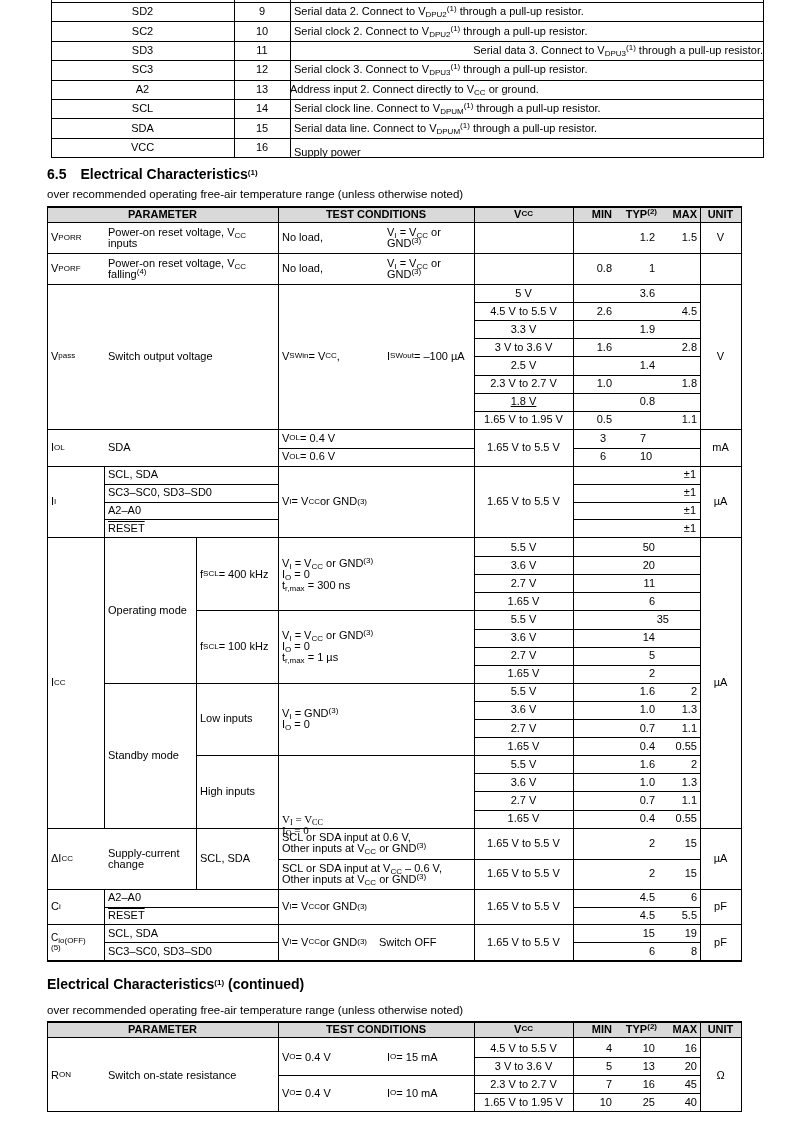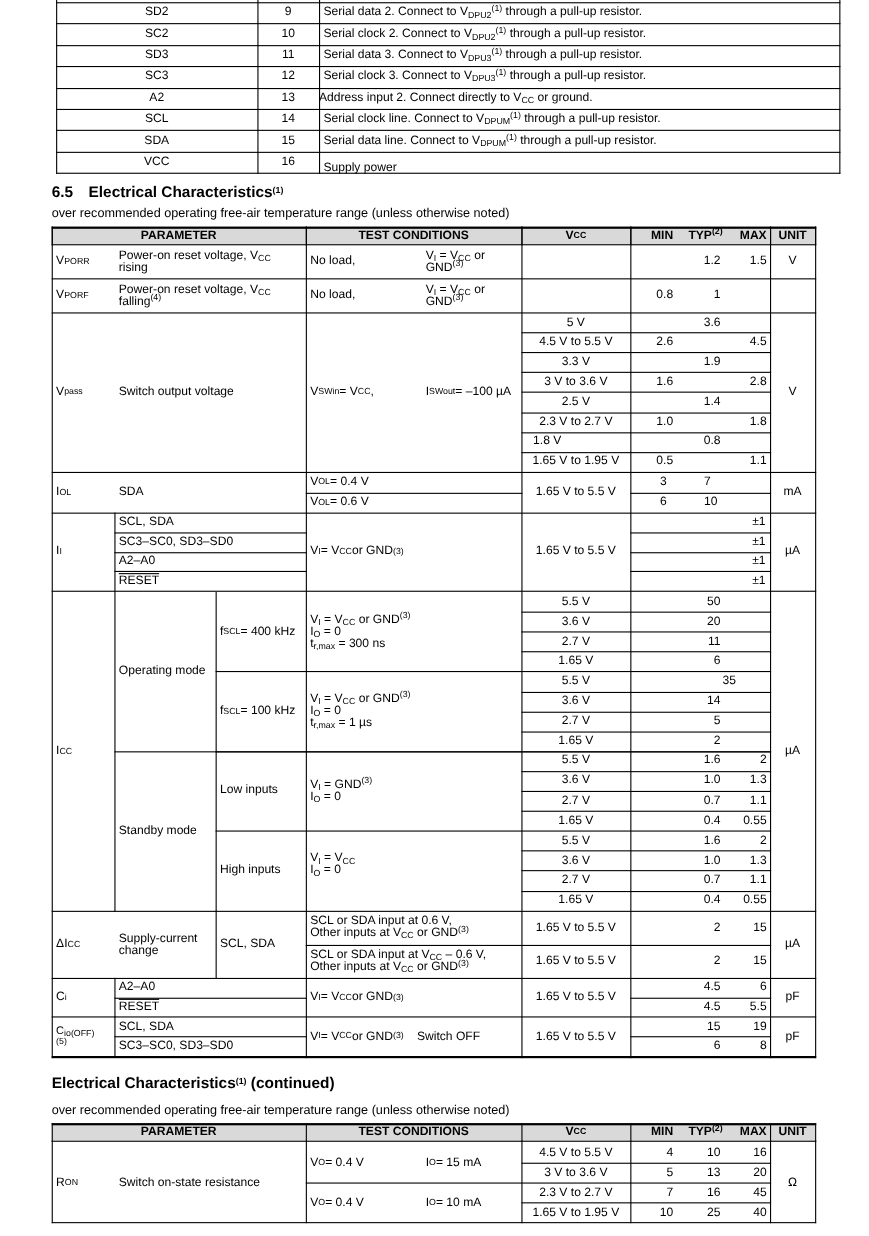--- a/index.html
+++ b/index.html
@@ -45,21 +45,21 @@
     <div class="c lt" style="left:290px;top:21.4px;width:473px;height:19.4px;">
       <span><span>Serial clock 2. Connect to V</span><sub>DPU2</sub><sup>(1)</sup><span> through a pull-up resistor.</span></span>
     </div>
     <div class="hl" style="left:51px;top:21px;width:713px;"></div>
     <div class="c ctr" style="left:51px;top:40.8px;width:183px;height:19.4px;">
       <span>SD3</span>
     </div>
     <div class="c ctr" style="left:234px;top:40.8px;width:56px;height:19.4px;">
       <span>11</span>
     </div>
-    <div class="c lt" style="left:290px;top:40.8px;width:473px;height:19.4px;">
+    <div class="c lt" style="left:290px;top:40.8px;width:473px;height:19.4px;justify-content:flex-end;">
       <span><span>Serial data 3. Connect to V</span><sub>DPU3</sub><sup>(1)</sup><span> through a pull-up resistor.</span></span>
     </div>
     <div class="hl" style="left:51px;top:41px;width:713px;"></div>
     <div class="c ctr" style="left:51px;top:60.199999999999996px;width:183px;height:19.4px;">
       <span>SC3</span>
     </div>
     <div class="c ctr" style="left:234px;top:60.199999999999996px;width:56px;height:19.4px;">
       <span>12</span>
     </div>
     <div class="c lt" style="left:290px;top:60.199999999999996px;width:473px;height:19.4px;">
@@ -138,21 +138,21 @@
     <div class="vl" style="left:278px;top:206px;height:17px;"></div>
     <div class="vl" style="left:474px;top:206px;height:17px;"></div>
     <div class="vl" style="left:573px;top:206px;height:17px;"></div>
     <div class="vl" style="left:700px;top:206px;height:17px;"></div>
     <div class="vl" style="left:741px;top:206px;height:17px;"></div>
     <div class="c lt" style="left:47px;top:222px;width:57px;height:31px;">
       <span>V</span>
       <sub>PORR</sub>
     </div>
     <div class="c lt" style="left:104px;top:222px;width:174px;height:31px;">
-      <div class="ml"><span>Power-on reset voltage, V</span><sub>CC</sub><br><span>rising</span></div>
+      <div class="ml"><span>Power-on reset voltage, V</span><sub>CC</sub><br><span>inputs</span></div>
     </div>
     <div class="c lt" style="left:278px;top:222px;width:102px;height:31px;">
       <span>No load,</span>
     </div>
     <div class="c " style="left:387px;top:222px;width:87px;height:31px;">
       <div class="ml"><span>V</span><sub>I</sub><span> = V</span><sub>CC</sub><span> or</span><br><span>GND</span><sup>(3)</sup></div>
     </div>
     <div class="c " style="left:573px;top:222px;width:127px;height:31px;">
       <span style="position:absolute;right:45px;">1.2</span>
       <span style="position:absolute;right:3px;">1.5</span>
@@ -235,21 +235,21 @@
     </div>
     <div class="hl" style="left:474px;top:356px;width:227px;"></div>
     <div class="c ctr" style="left:474px;top:374.5px;width:99px;height:18.1px;">
       <span>2.3 V to 2.7 V</span>
     </div>
     <div class="c " style="left:573px;top:374.5px;width:127px;height:18.1px;">
       <span style="position:absolute;right:88px;">1.0</span>
       <span style="position:absolute;right:3px;">1.8</span>
     </div>
     <div class="hl" style="left:474px;top:375px;width:227px;"></div>
-    <div class="c ctr" style="left:448px;top:392.6px;width:99px;height:18.1px;">
+    <div class="c ctr" style="left:474px;top:392.6px;width:99px;height:18.1px;text-decoration:underline;">
       <span>1.8 V</span>
     </div>
     <div class="c " style="left:573px;top:392.6px;width:127px;height:18.1px;">
       <span style="position:absolute;right:45px;">0.8</span>
     </div>
     <div class="hl" style="left:474px;top:393px;width:227px;"></div>
     <div class="c ctr" style="left:474px;top:410.70000000000005px;width:99px;height:18.1px;">
       <span>1.65 V to 1.95 V</span>
     </div>
     <div class="c " style="left:573px;top:410.70000000000005px;width:127px;height:18.1px;">
@@ -461,21 +461,21 @@
     </div>
     <div class="c " style="left:573px;top:737.0999999999999px;width:127px;height:18.1px;">
       <span style="position:absolute;right:45px;">0.4</span>
       <span style="position:absolute;right:3px;">0.55</span>
     </div>
     <div class="hl" style="left:474px;top:737px;width:227px;"></div>
     <div class="hl" style="left:196px;top:683px;width:505px;"></div>
     <div class="c lt" style="left:196px;top:755.2px;width:82px;height:72.4px;">
       <span>High inputs</span>
     </div>
-    <div class="c lt" style="left:278px;top:750px;width:196px;height:72.4px;">
+    <div class="c lt" style="left:278px;top:789px;width:196px;height:72.4px;font-family:Liberation Serif, serif;">
       <div class="ml"><span>V</span><sub>I</sub><span> = V</span><sub>CC</sub><br><span>I</span><sub>O</sub><span> = 0</span></div>
     </div>
     <div class="c ctr" style="left:474px;top:755.2px;width:99px;height:18.1px;">
       <span>5.5 V</span>
     </div>
     <div class="c " style="left:573px;top:755.2px;width:127px;height:18.1px;">
       <span style="position:absolute;right:45px;">1.6</span>
       <span style="position:absolute;right:3px;">2</span>
     </div>
     <div class="c ctr" style="left:474px;top:773.3000000000001px;width:99px;height:18.1px;">

